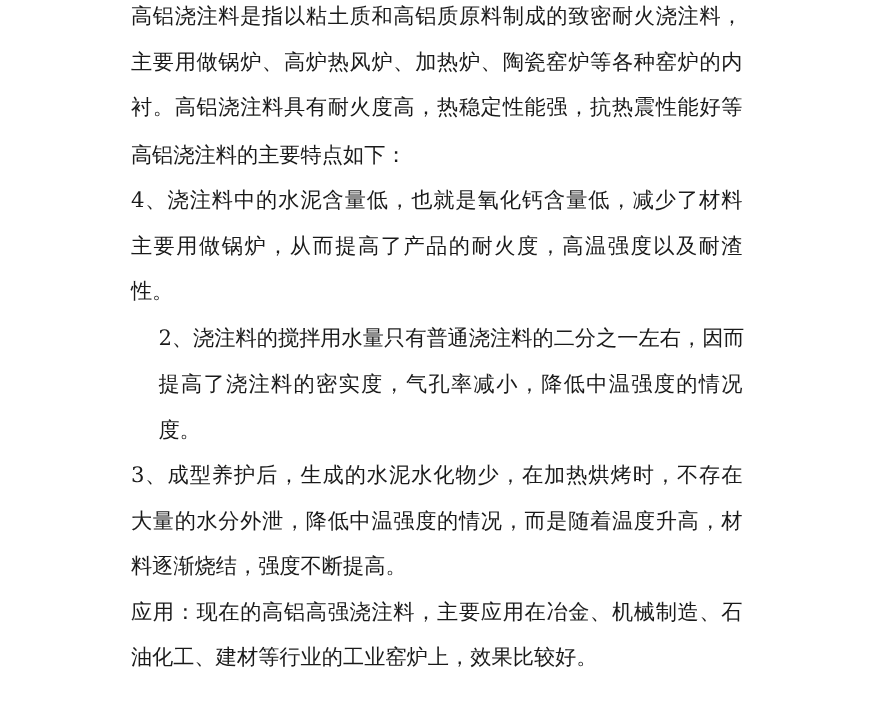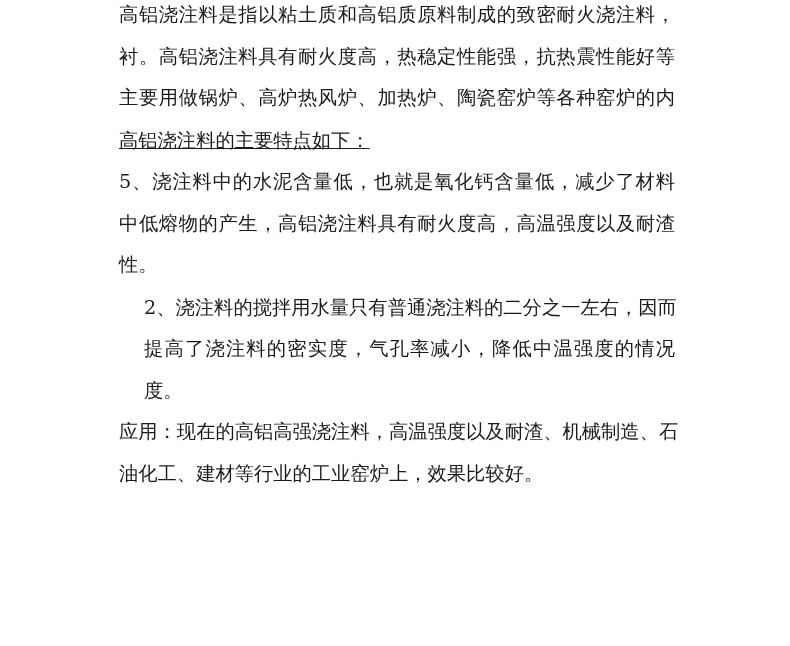--- a/index.html
+++ b/index.html
@@ -42,39 +42,44 @@
       text-align-last: left;
     }
   </style>
 </head>
 <body>
 
 <div class="doc">
 
   <p class="para" style="margin-top:-6px;">
     <span class="line">高铝浇注料是指以粘土质和高铝质原料制成的致密耐火浇注料，</span>
+    <span class="line">主要用做锅炉、高炉热风炉、加热炉、陶瓷窑炉等各种窑炉的内</span>
     <span class="line">衬。高铝浇注料具有耐火度高，热稳定性能强，抗热震性能好等</span>
-    <span class="line">主要用做锅炉、高炉热风炉、加热炉、陶瓷窑炉等各种窑炉的内</span>
   </p>
 
-  <p class="para" style="margin-top:1px;text-decoration:underline;">
+  <p class="para" style="margin-top:1px;">
     <span class="line last">高铝浇注料的主要特点如下：</span>
   </p>
 
   <p class="para" style="margin-top:0px;">
-    <span class="line">5、浇注料中的水泥含量低，也就是氧化钙含量低，减少了材料</span>
-    <span class="line">中低熔物的产生，高铝浇注料具有耐火度高，高温强度以及耐渣</span>
+    <span class="line">4、浇注料中的水泥含量低，也就是氧化钙含量低，减少了材料</span>
+    <span class="line">主要用做锅炉，从而提高了产品的耐火度，高温强度以及耐渣</span>
     <span class="line last">性。</span>
   </p>
 
   <p class="para" style="margin-top:1px;margin-left:25px;">
     <span class="line">2、浇注料的搅拌用水量只有普通浇注料的二分之一左右，因而</span>
     <span class="line">提高了浇注料的密实度，气孔率减小，降低中温强度的情况</span>
     <span class="line last">度。</span>
   </p>
 
+  <p class="para" style="margin-top:0px;">
+    <span class="line">3、成型养护后，生成的水泥水化物少，在加热烘烤时，不存在</span>
+    <span class="line">大量的水分外泄，降低中温强度的情况，而是随着温度升高，材</span>
+    <span class="line last">料逐渐烧结，强度不断提高。</span>
+  </p>
 
   <p class="para" style="margin-top:0px;">
-    <span class="line">应用：现在的高铝高强浇注料，高温强度以及耐渣、机械制造、石</span>
+    <span class="line">应用：现在的高铝高强浇注料，主要应用在冶金、机械制造、石</span>
     <span class="line last">油化工、建材等行业的工业窑炉上，效果比较好。</span>
   </p>
 
 </div>
 
 </body></html>

